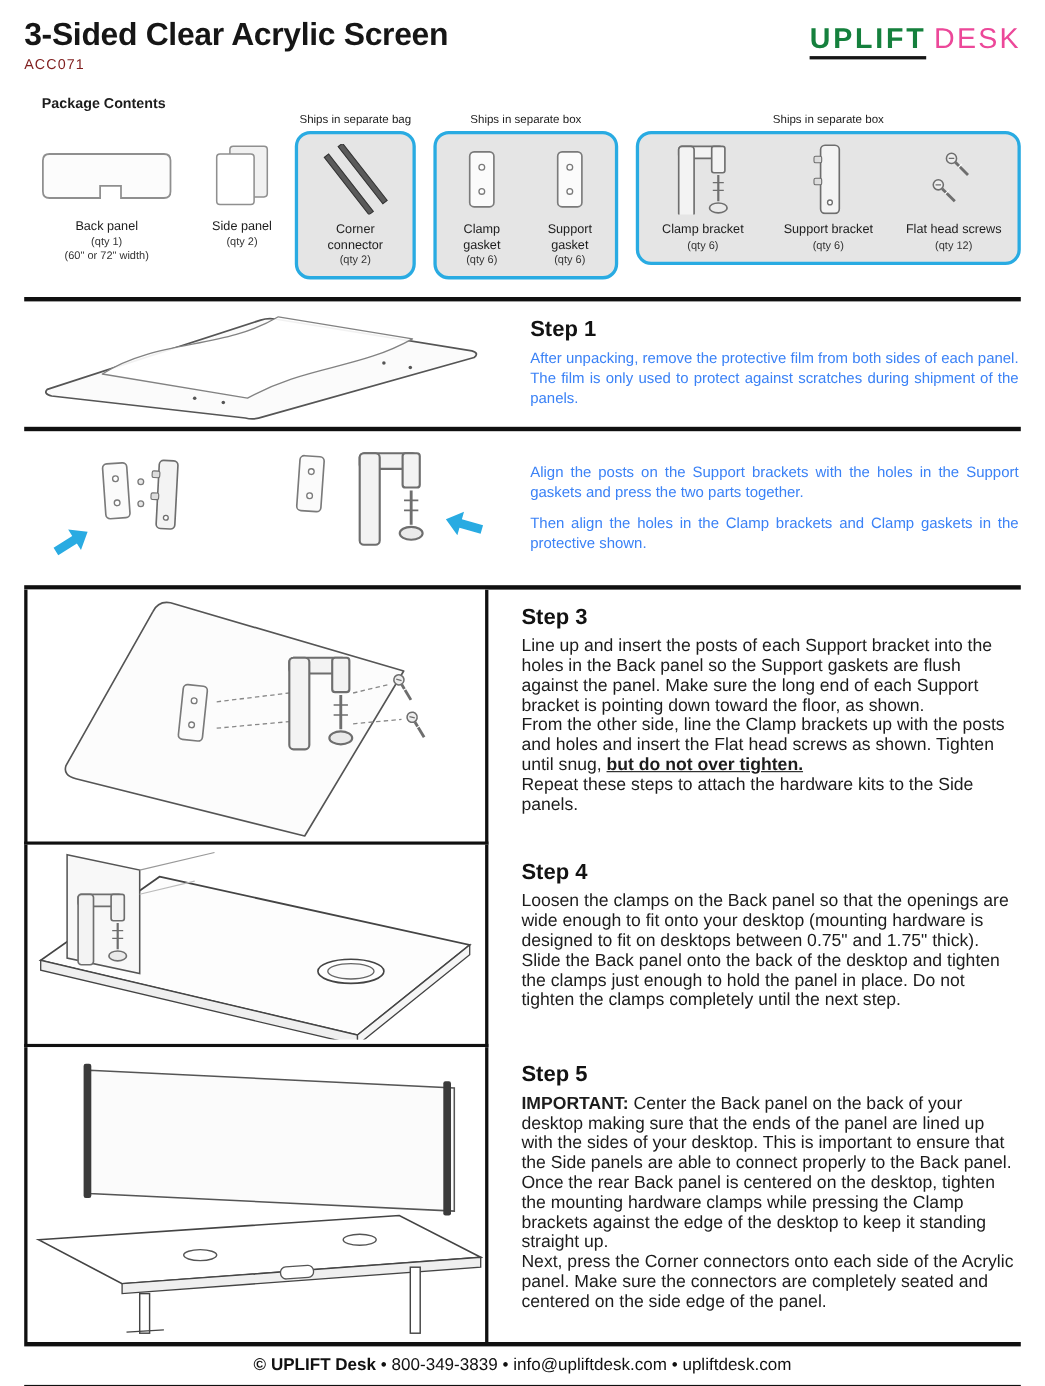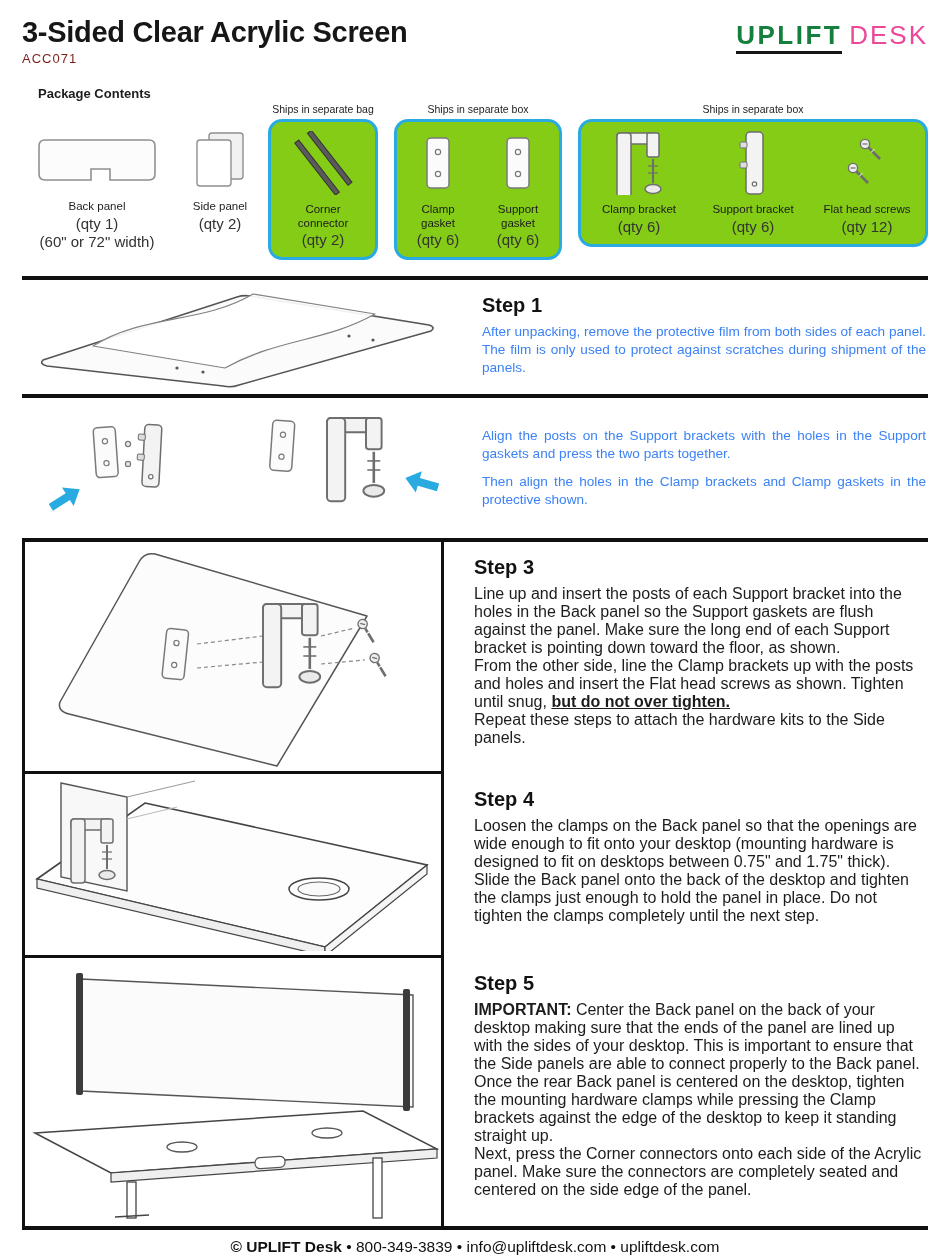--- a/index.html
+++ b/index.html
@@ -19,25 +19,25 @@
   
   .pkg { margin-top:20px; }
   .pkg-h { font-size:13px; font-weight:700; margin-left:16px; }
   .pkg-row { display:flex; align-items:flex-start; gap:16px; margin-top:2px; }
   .pkg-plain { text-align:center; padding-top:24px; }
   .pkg-plain.bp { width:150px; }
   .pkg-plain.sp { width:64px; }
   .shipwrap { text-align:center; }
   .ship-label { font-size:10.5px; color:#222; margin-bottom:4px; }
   .cyanbox { border:3px solid #29abe2; border-radius:14px; padding:8px 10px 9px;
-             display:flex; gap:18px; justify-content:center; background:#84cc16; }
+             display:flex; gap:18px; justify-content:center; background:#e5e5e5; }
   .pkg-cell { text-align:center; }
   .art { height:66px; display:flex; align-items:center; justify-content:center; }
   .pkg-name { font-size:11.5px; line-height:1.18; margin-top:7px; color:#1c1c1c; }
-  .pkg-qty, .pkg-note { font-size:15px; color:#333; margin-top:1px; }
+  .pkg-qty, .pkg-note { font-size:10px; color:#333; margin-top:1px; }
 
   
   .rule { border:none; border-top:4px solid #101010; }
   .r1 { margin-top:16px; }
   .r2 { margin:4px 0 4px; }
 
   
   .step { display:flex; align-items:center; }
   .step-fig { width:430px; flex:none; display:flex; align-items:center; justify-content:center; }
   .step-text { flex:1; padding-left:30px; padding-right:2px; }

